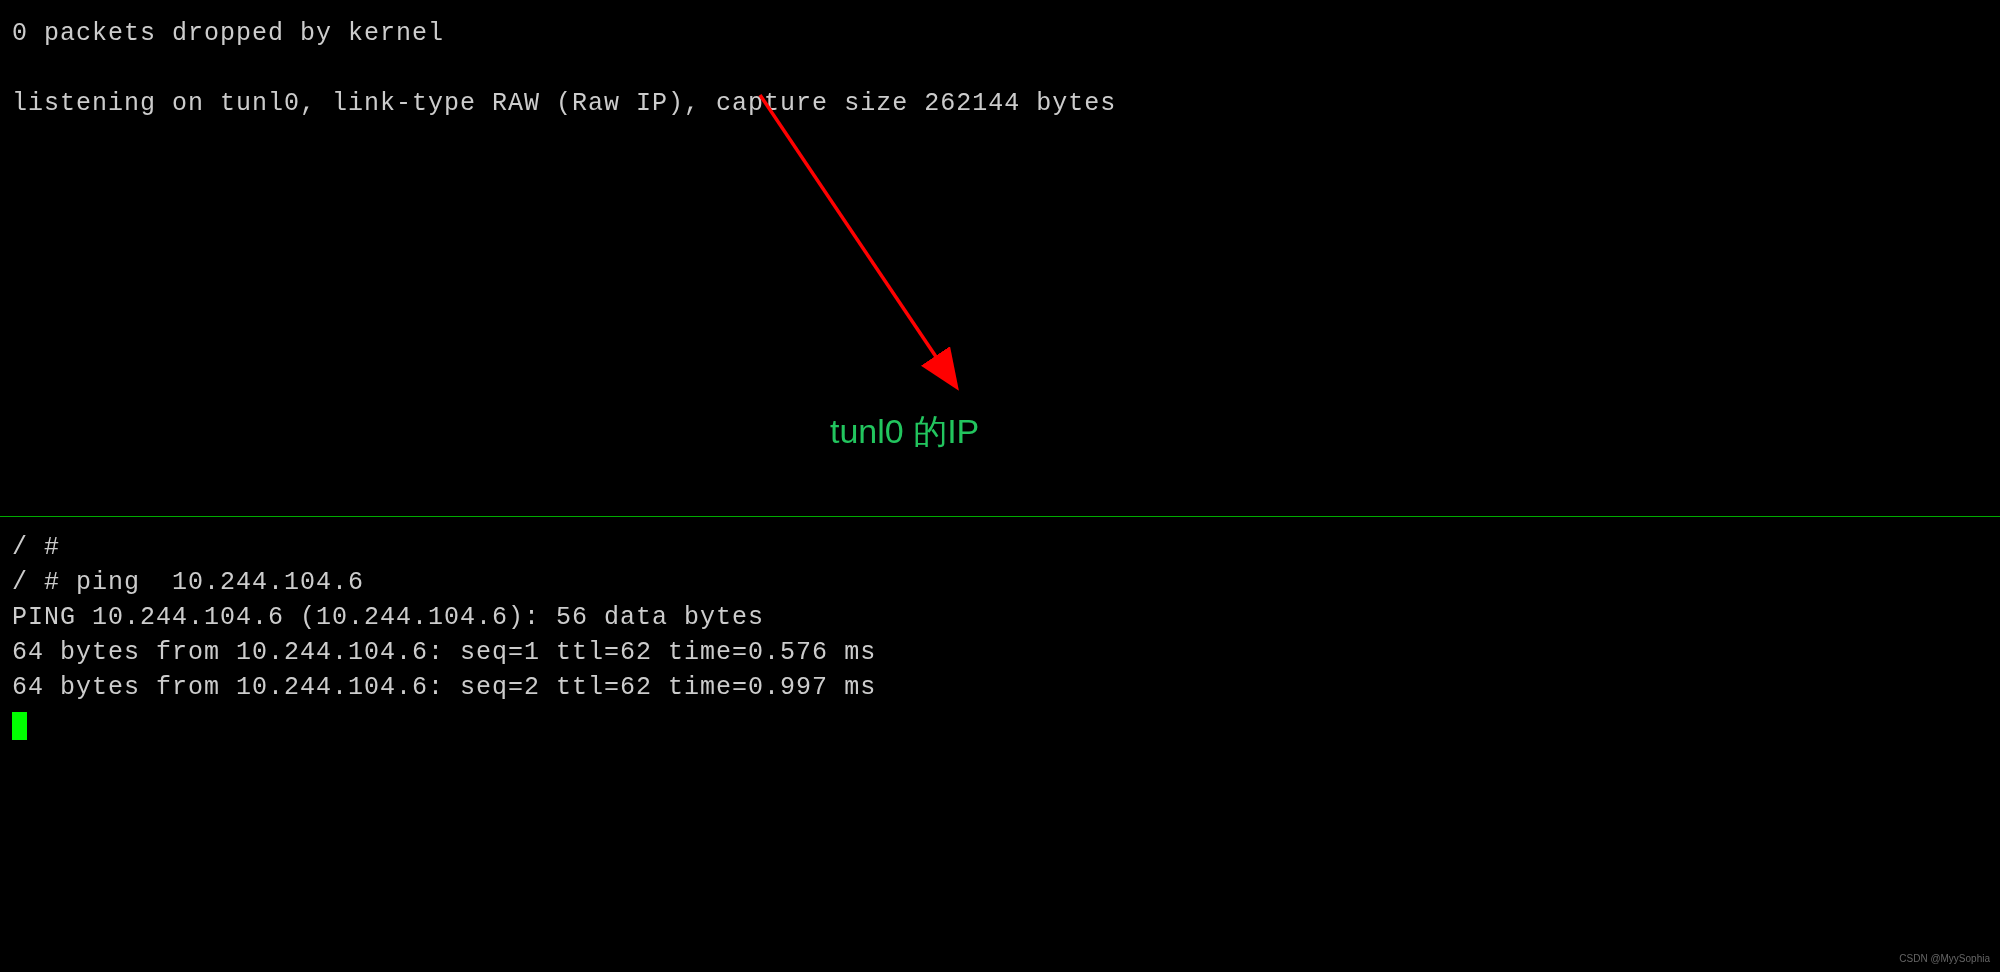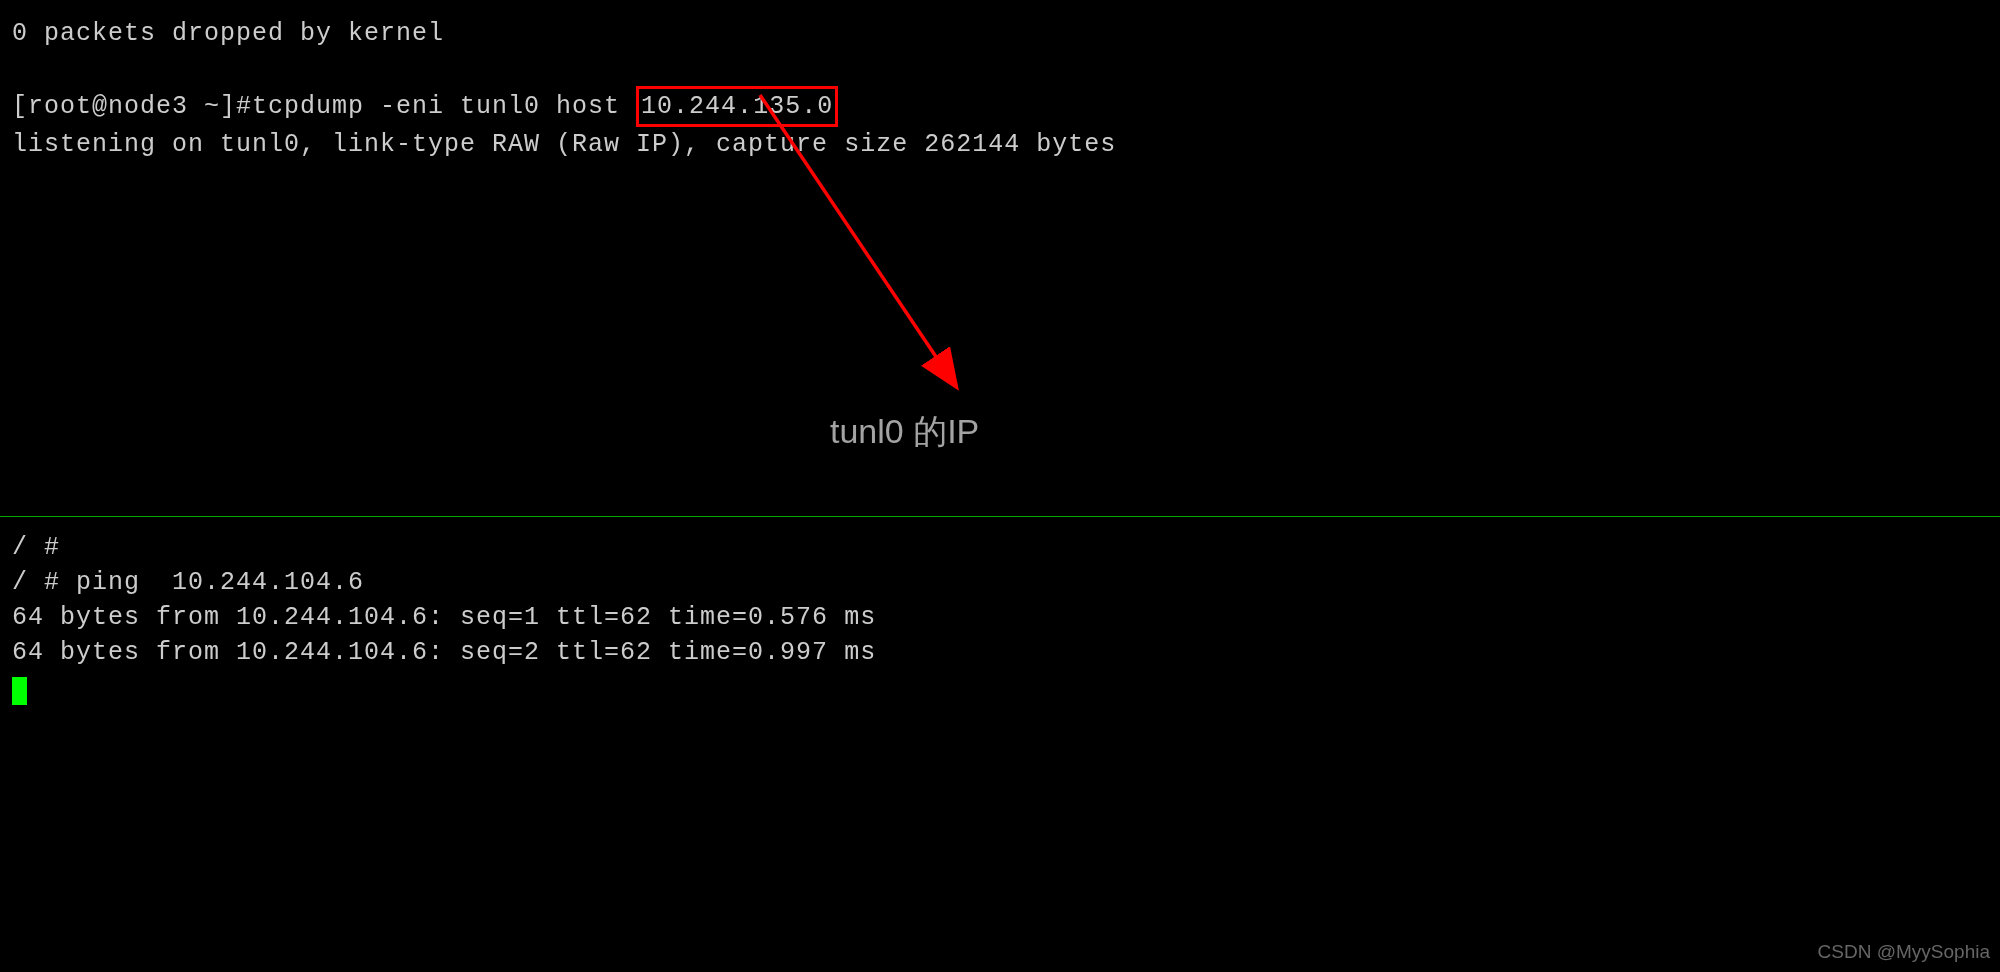--- a/index.html
+++ b/index.html
@@ -29,21 +29,21 @@
       padding: 0 2px;
       display: inline-block;
     }
     .divider {
       border-top: 1px solid #00aa00;
       margin: 18px 0;
       width: 100%;
     }
     .annotation {
       position: absolute;
-      color: #a3a3a3;
+      color: #22c55e;
       font-family: 'Arial', 'Microsoft YaHei', sans-serif;
       font-size: 34px;
       font-weight: normal;
       letter-spacing: 0;
     }
     .arrow-svg {
       position: absolute;
       pointer-events: none;
     }
     .cursor-block {
@@ -51,52 +51,52 @@
       width: 15px;
       height: 28px;
       background: #00ff00;
       vertical-align: bottom;
     }
     .watermark {
       position: absolute;
       bottom: 6px;
       right: 10px;
       font-family: Arial, sans-serif;
-      font-size: 19px;
+      font-size: 10px;
       color: #666;
       letter-spacing: 0;
     }
     .top-section {
       padding-top: 16px;
     }
   </style>
 </head>
 <body>
 
 <div class="top-section">
   <div class="term-line">0 packets dropped by kernel</div>
   <div class="term-line">&nbsp;</div>
-  <div class="term-line"><span>[root@node3 ~]#</span><span>tcpdump -eni tunl0 host </span><span class="highlight-box">10.244.135.0</span></div>
   <div class="term-line">listening on tunl0, link-type RAW (Raw IP), capture size 262144 bytes</div>
 </div>
 
 <svg class="arrow-svg" style="left:700px; top:90px; width:300px; height:320px;">
   <defs>
     <marker id="arrowhead" markerWidth="12" markerHeight="10" refX="10" refY="5" orient="auto">
       <polygon points="0 0, 12 5, 0 10" fill="#ff0000"></polygon>
     </marker>
   </defs>
   <line x1="60" y1="5" x2="255" y2="295" stroke="#ff0000" stroke-width="3.5" marker-end="url(#arrowhead)"></line>
 </svg>
 
 <div class="annotation" style="left:830px; top:408px;">tunl0 的IP</div>
 
 <div class="divider" style="position:absolute; top:498px; left:0;"></div>
 
 <div style="position:absolute; top:530px; left:0; width:100%;">
   <div class="term-line">/ #</div>
   <div class="term-line">/ # ping  10.244.104.6</div>
+  <div class="term-line">PING 10.244.104.6 (10.244.104.6): 56 data bytes</div>
   <div class="term-line">64 bytes from 10.244.104.6: seq=1 ttl=62 time=0.576 ms</div>
   <div class="term-line">64 bytes from 10.244.104.6: seq=2 ttl=62 time=0.997 ms</div>
   <div class="term-line"><span class="cursor-block"></span></div>
 </div>
 
 <div class="watermark">CSDN @MyySophia</div>
 
 </body></html>

